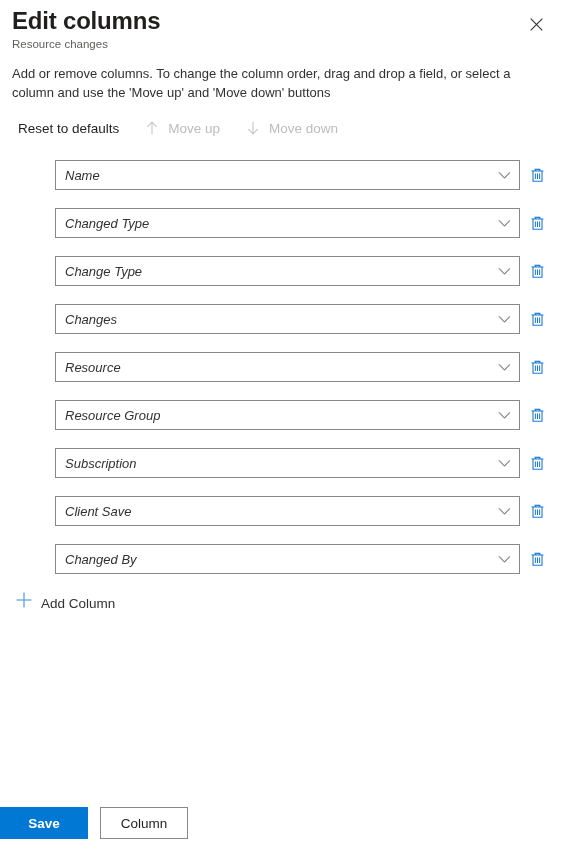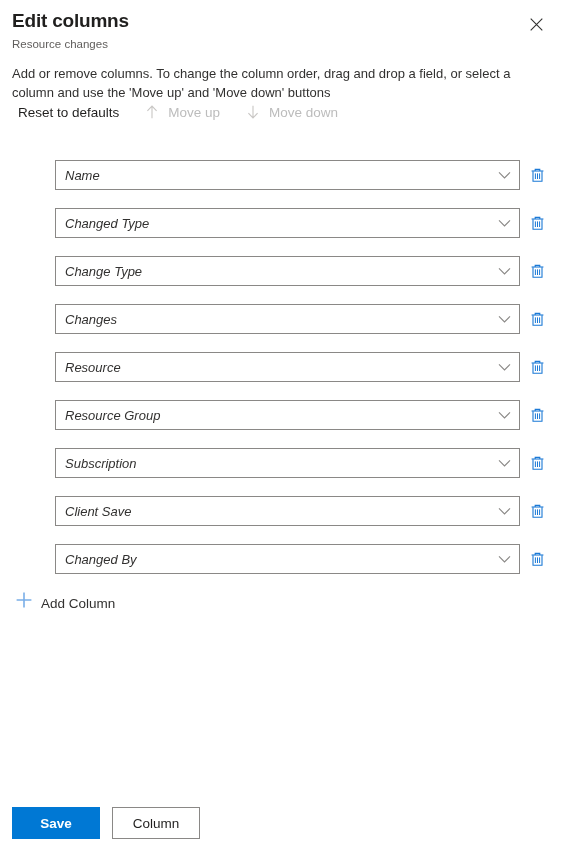--- a/index.html
+++ b/index.html
@@ -16,21 +16,21 @@
     overflow: hidden;
   }
 
   
   .header {
     position: absolute;
     top: 0; left: 0; right: 0;
     padding: 8px 12px 0 12px;
   }
   .title {
-    font-size: 19px;
+    font-size: 24px;
     font-weight: bold;
     color: #201f1e;
     letter-spacing: -0.2px;
     line-height: 26px;
     margin: 0;
   }
   .subtitle {
     font-size: 11.5px;
     color: #605e5c;
     line-height: 16px;
@@ -59,21 +59,21 @@
     left: 12px;
     width: 540px;
     font-size: 13px;
     line-height: 19px;
     color: #323130;
   }
 
   
   .commandbar {
     position: absolute;
-    top: 98px;
+    top: 114px;
     left: 18px;
     display: flex;
     align-items: center;
     height: 28px;
   }
   .cmd {
     display: flex;
     align-items: center;
     font-size: 13.5px;
     height: 28px;
@@ -189,21 +189,21 @@
   
   .footer {
     position: absolute;
     left: 0;
     bottom: 0;
     width: 462px;
     height: 58px;
     background: #ffffff;
     display: flex;
     align-items: center;
-    padding-left: 12px;
+    padding-left: 0;
     box-sizing: border-box;
   }
   .btn {
     height: 32px;
     min-width: 80px;
     font-size: 13.5px;
     font-family: inherit;
     box-sizing: border-box;
     cursor: pointer;
     padding: 0 16px;

